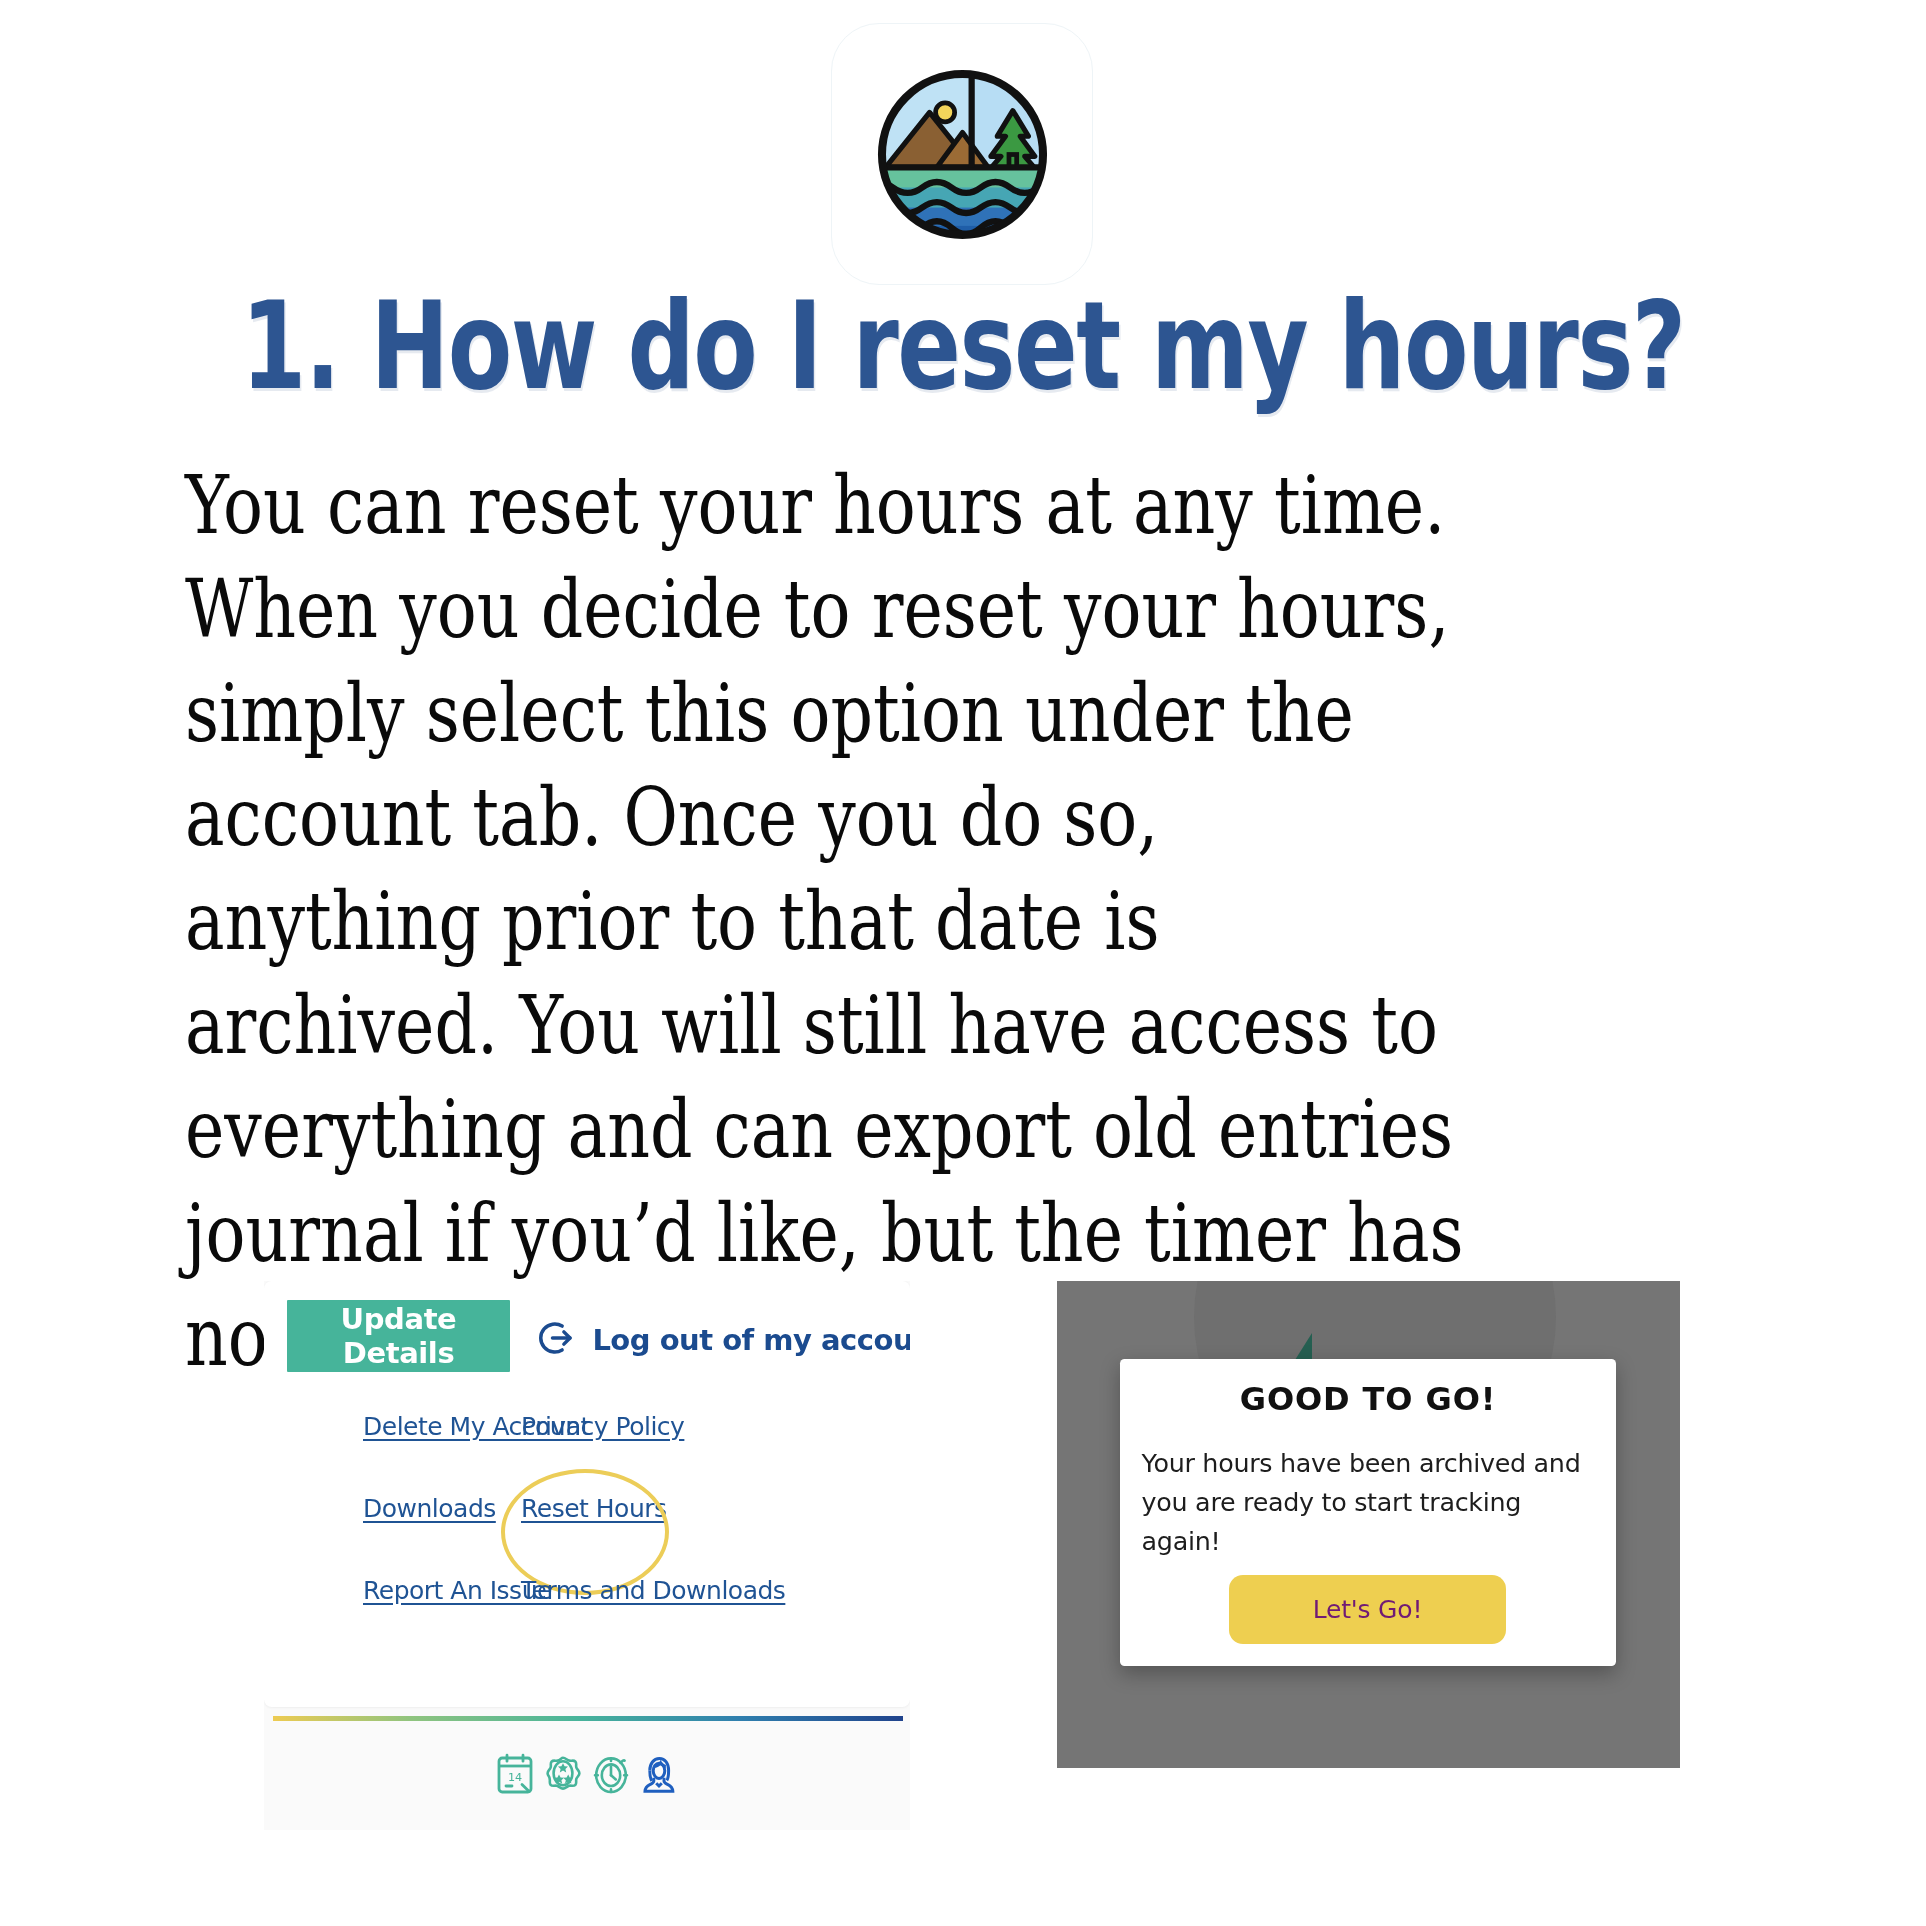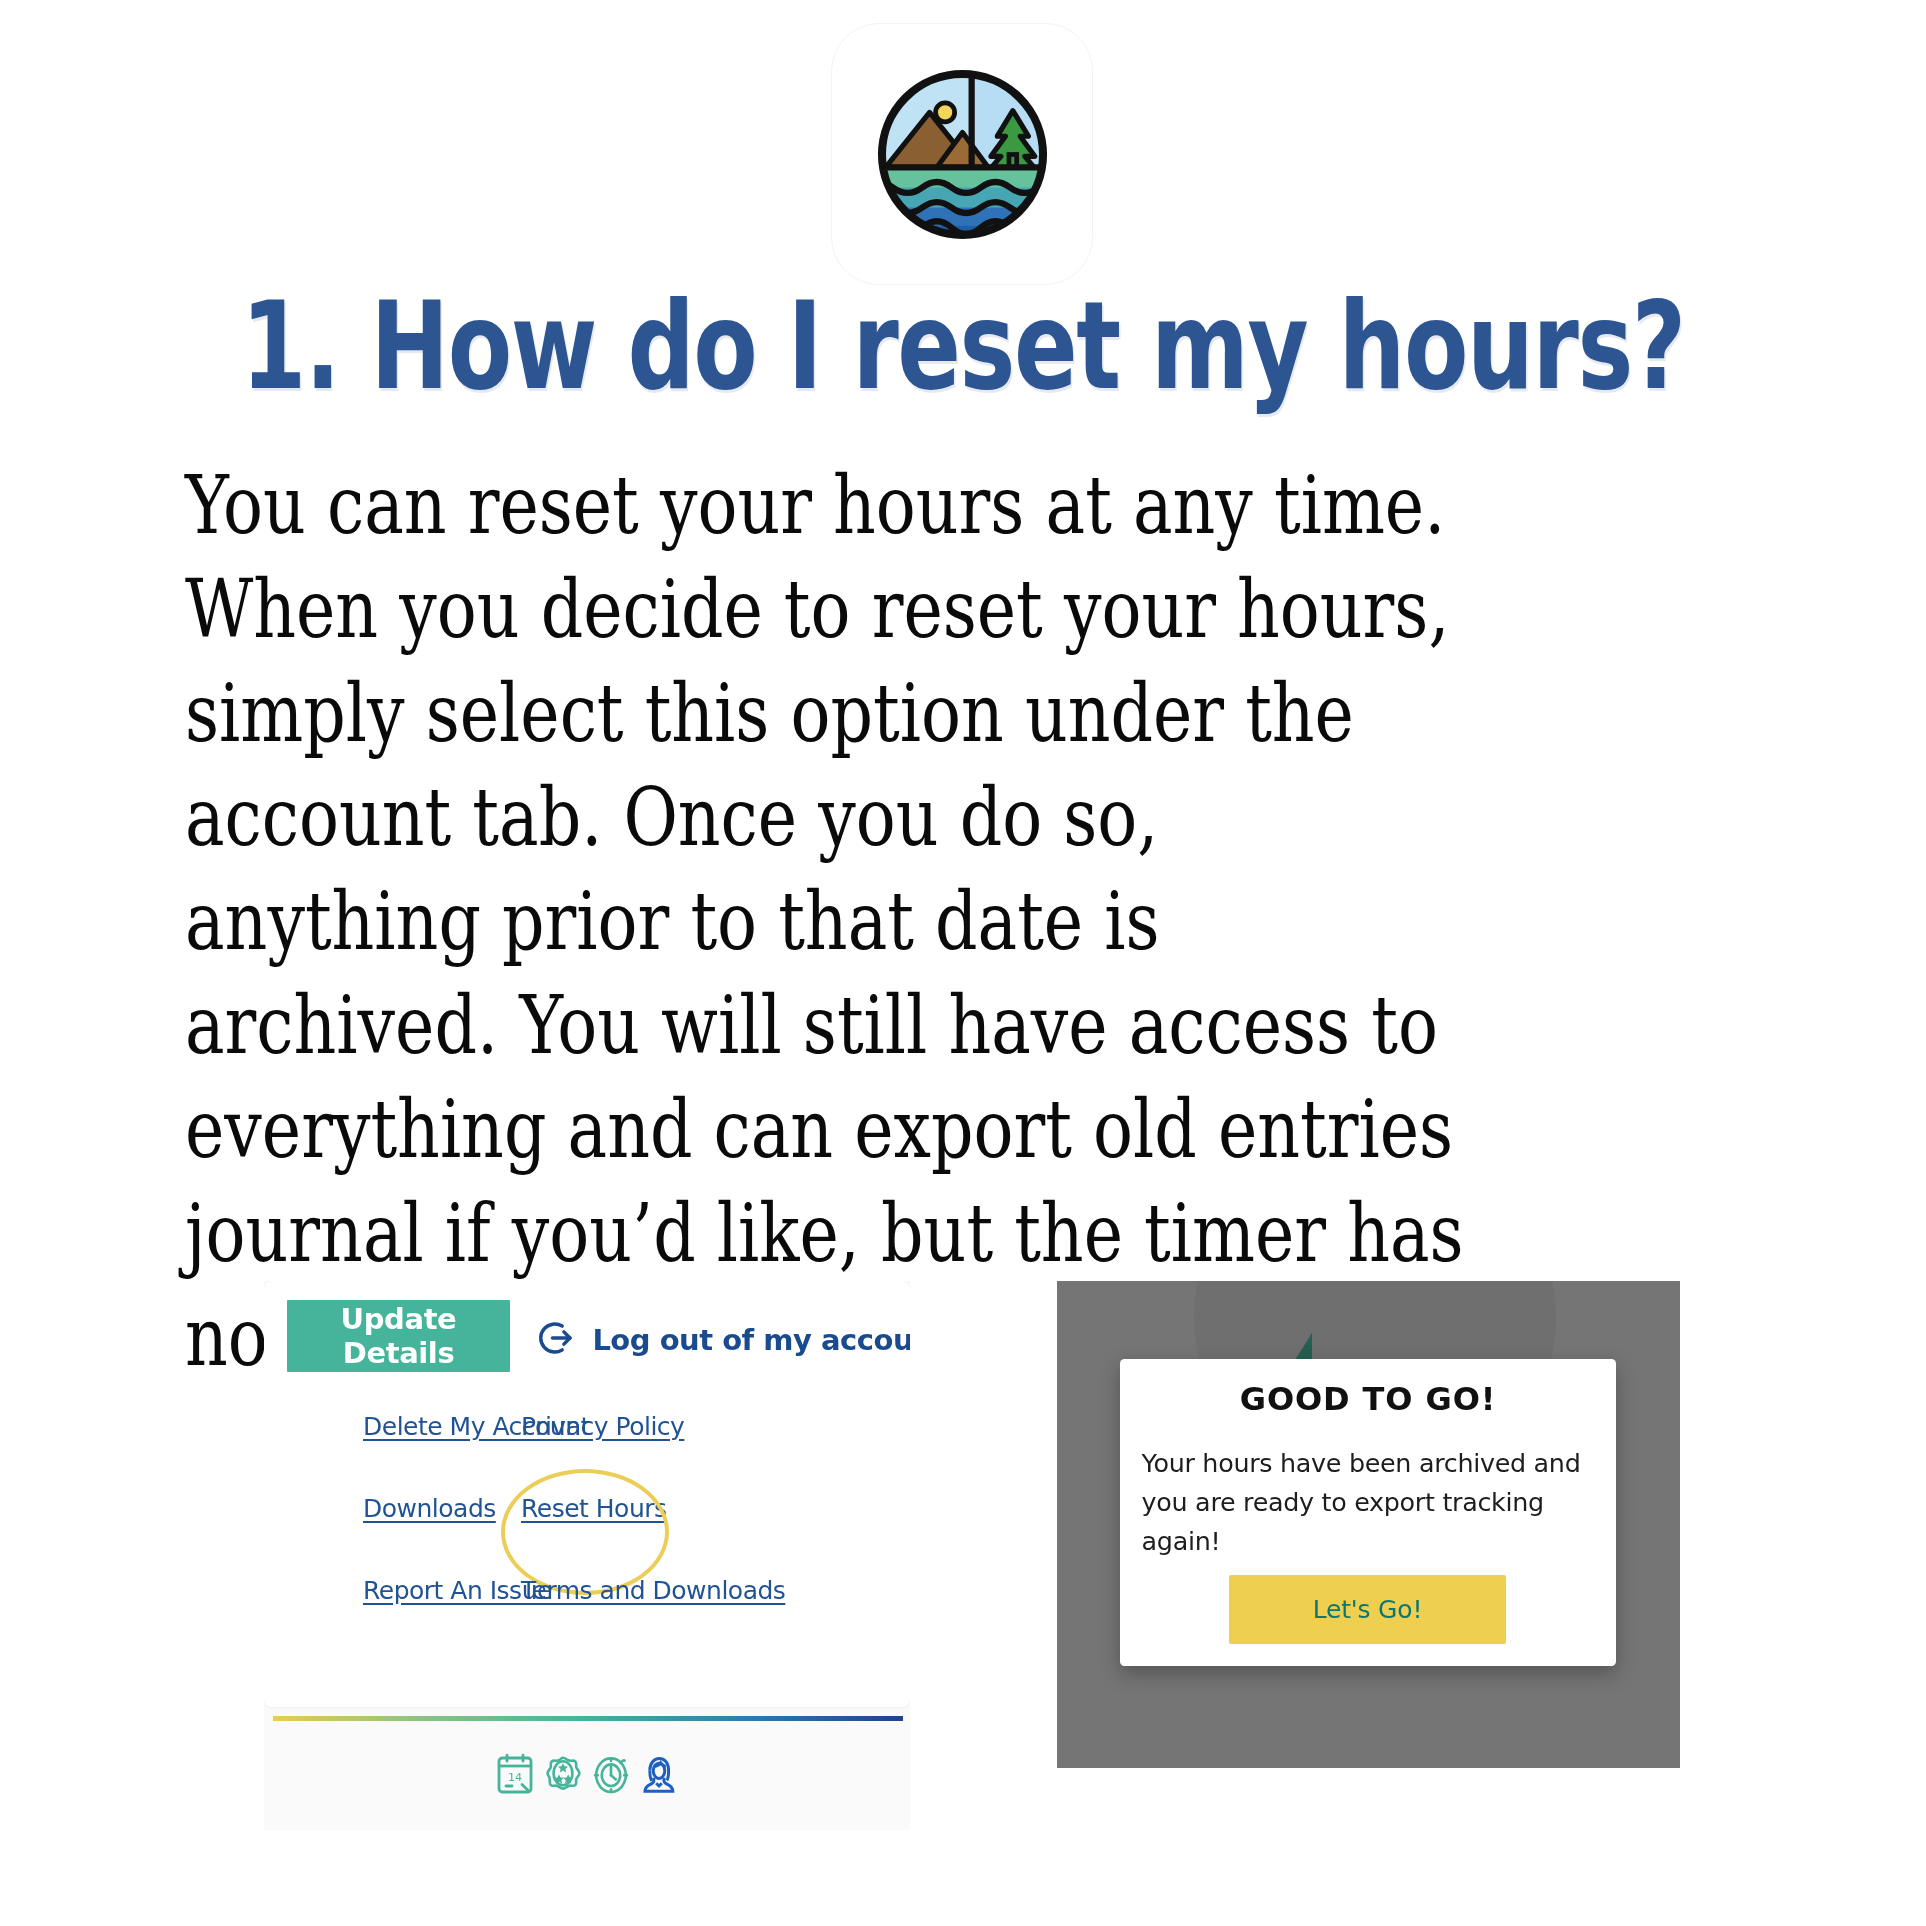--- a/index.html
+++ b/index.html
@@ -245,22 +245,22 @@
     letter-spacing: -0.3px;
   }
   .modal-btn {
     position: absolute;
     left: 109px;
     top: 216px;
     width: 277px;
     height: 69px;
     background: #eecf50;
     border: none;
-    border-radius: 2px;
-    color: #0f766e;
+    border-radius: 14px;
+    color: #701a75;
     font-family: "DejaVu Sans", sans-serif;
     font-size: 25px;
     letter-spacing: -0.2px;
     cursor: pointer;
   }
 </style>
 </head>
 <body>
 
 <div class="page">
@@ -389,19 +389,19 @@
       </div>
     </div>
   </div>
 
   <div class="shot-right">
     <div class="ghost-circle"></div>
     <div class="green-tri"></div>
 
     <div class="modal">
       <div class="modal-title">GOOD TO GO!</div>
-      <div class="modal-body">Your hours have been archived and you are ready to export tracking again!</div>
+      <div class="modal-body">Your hours have been archived and you are ready to start tracking again!</div>
       <button class="modal-btn">Let's Go!</button>
     </div>
   </div>
 
 </div>
 
 
 </body></html>

